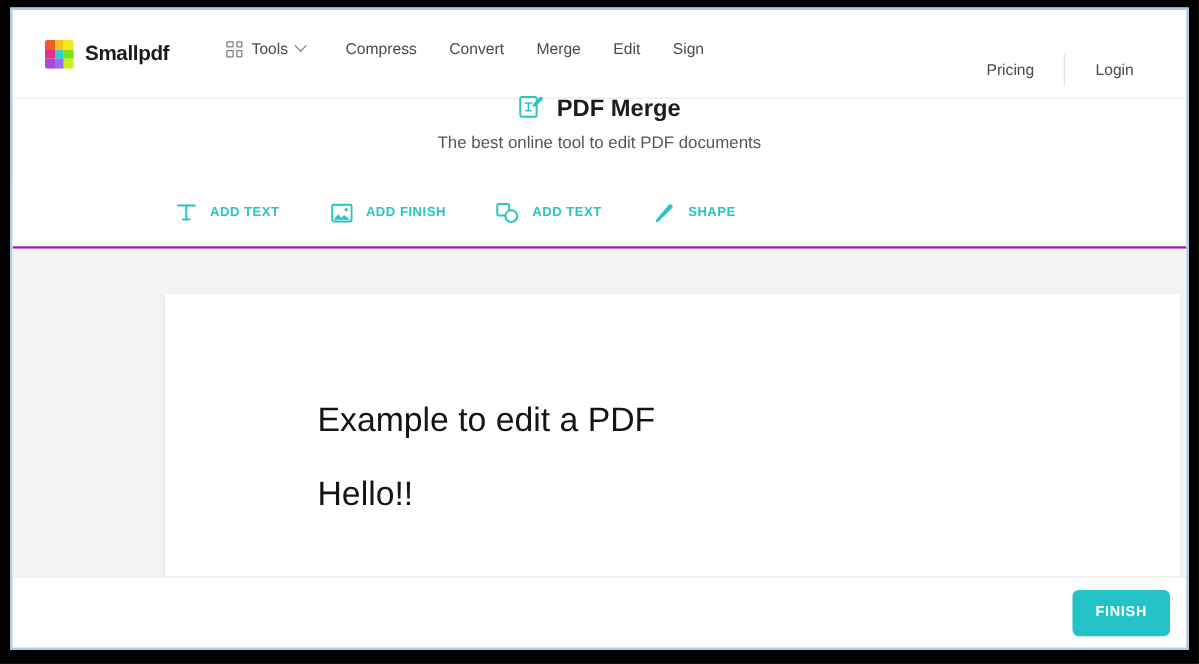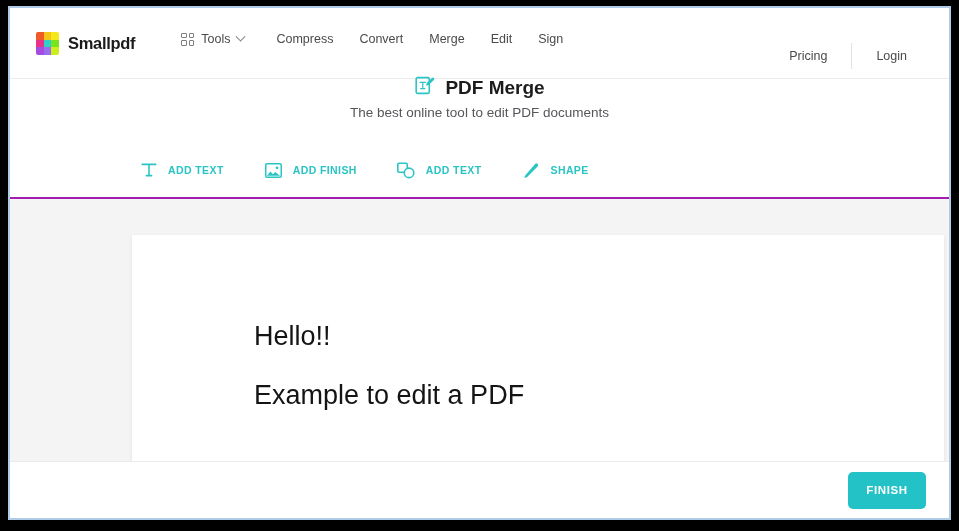--- a/index.html
+++ b/index.html
@@ -218,21 +218,21 @@
     position: absolute;
     left: 0;
     bottom: 0;
     width: 100%;
     height: 57px;
     background: #ffffff;
     border-top: 1px solid #eaeaea;
     display: flex;
     align-items: center;
     justify-content: flex-end;
-    padding-right: 23px;
+    padding-right: 13px;
   }
   #finish-button {
     background: #23c2c7;
     color: #ffffff;
     font-size: 11.5px;
     font-weight: bold;
     letter-spacing: 0.6px;
     border: none;
     border-radius: 5px;
     width: 78px;
@@ -341,22 +341,22 @@
             <path d="M4 18.2l-1 3.2 3.2-1L20 6.6a2.3 2.3 0 0 0-3.2-3.2L4 18.2z" fill="#2bc4c4"></path>
           </svg>
         </span>
         <span class="tool-label">SHAPE</span>
       </div>
     </div>
 
     <div id="workspace">
       <div id="pdf-page">
         <div id="pdf-text-block">
+          <div class="pdf-line">Example to edit a PDF</div>
           <div class="pdf-line">Hello!!</div>
-          <div class="pdf-line">Example to edit a PDF</div>
         </div>
       </div>
     </div>
 
     <div id="bottom-bar">
       <button id="finish-button">FINISH</button>
     </div>
 
   </div>
 </div>

